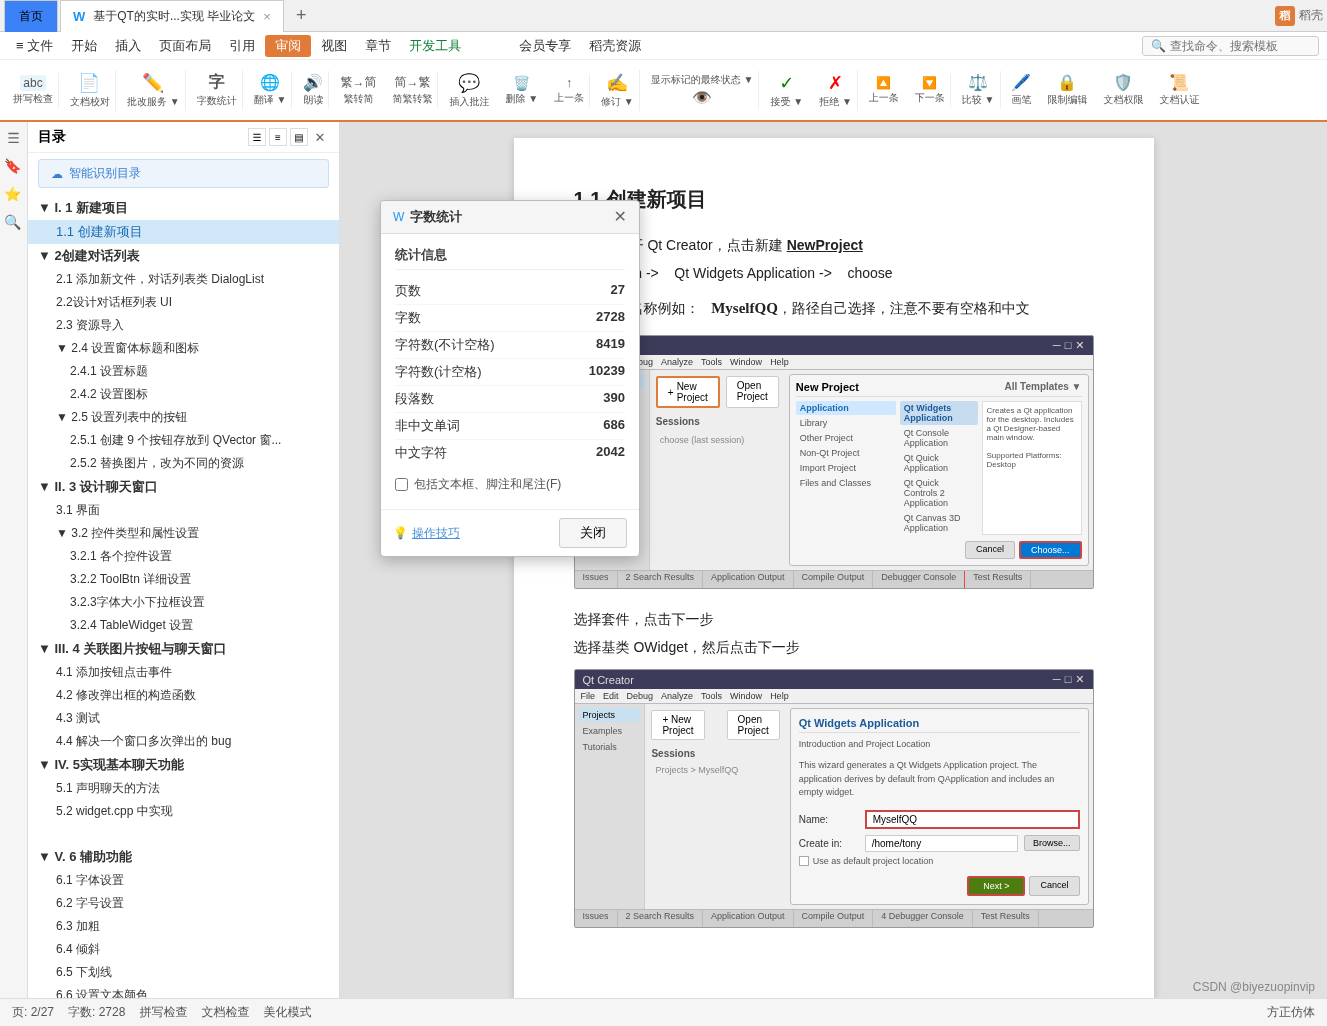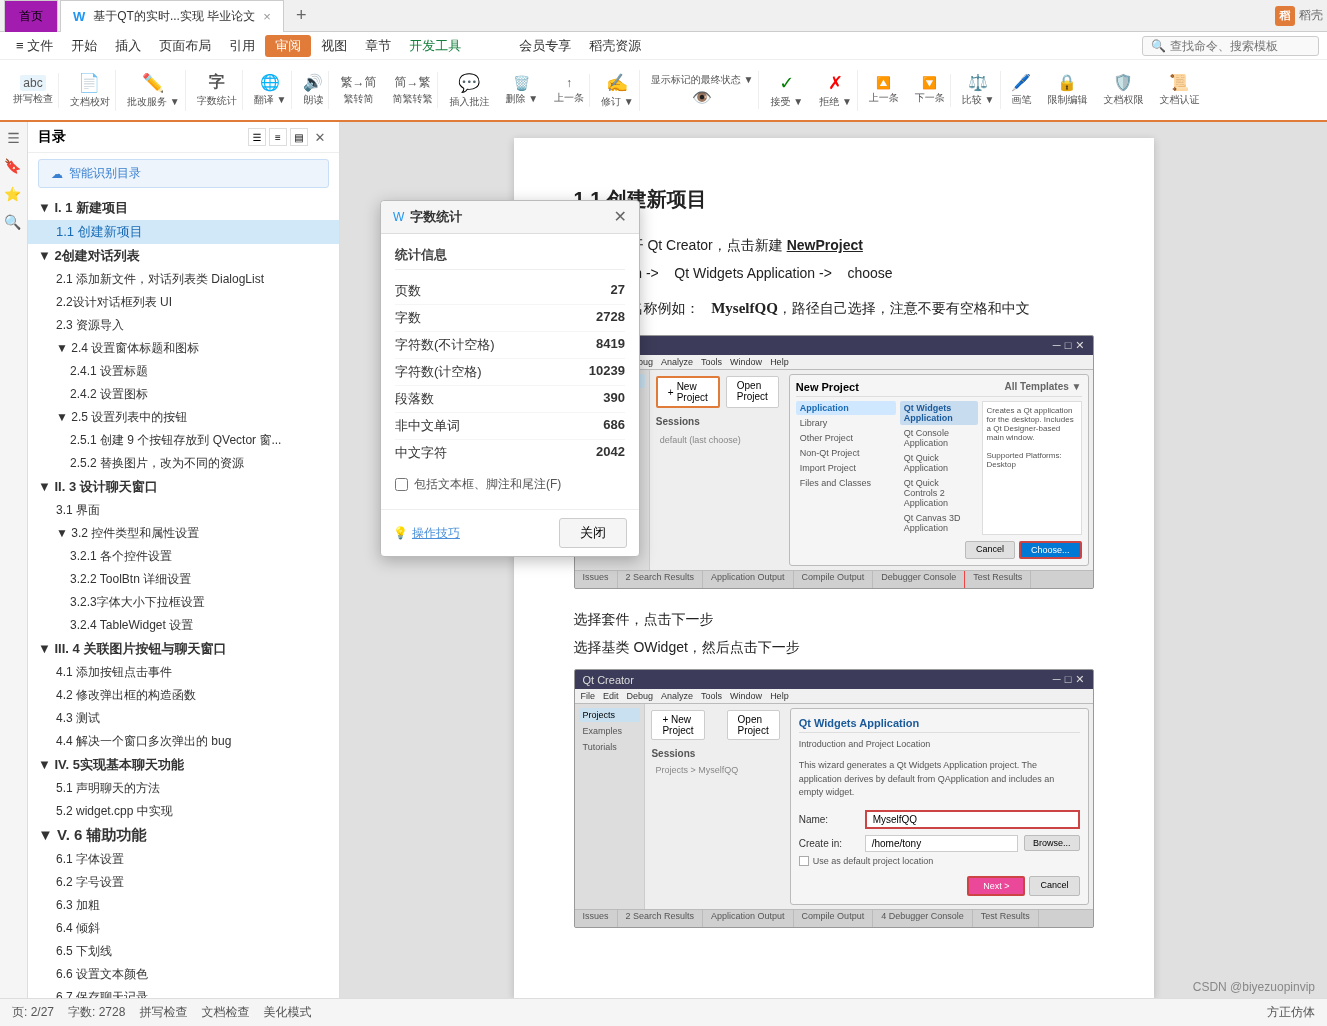--- a/index.html
+++ b/index.html
@@ -2,21 +2,21 @@
 <html><head>
   <meta charset="utf-8">
   <style>
     * { margin: 0; padding: 0; box-sizing: border-box; }
     body { font-family: 'Microsoft YaHei', Arial, sans-serif; background: #f0f0f0; width: 1327px; height: 1026px; overflow: hidden; font-size: 13px; }
   </style>
 </head>
 <body>
 
 <div style="display:flex; align-items:center; background:#f0f0f0; height:32px; border-bottom:1px solid #ccc; padding:0 4px; gap:2px;">
-  <div style="padding:4px 14px; background:#a21caf; border:1px solid #ccc; border-bottom:none; font-size:12px; cursor:pointer; height:32px; display:flex;align-items:center;">
+  <div style="padding:4px 14px; background:#3b82f6; border:1px solid #ccc; border-bottom:none; font-size:12px; cursor:pointer; height:32px; display:flex;align-items:center;">
     <span>首页</span>
   </div>
   <div style="padding:4px 12px; background:#fff; border:1px solid #ccc; border-bottom:none; font-size:12px; cursor:pointer; height:32px; display:flex;align-items:center; gap:8px; color:#e07b39;">
     <span style="color:#2196F3; font-weight:bold; font-size:13px;">W</span>
     <span style="color:#333;">基于QT的实时...实现 毕业论文</span>
     <span style="color:#999; font-size:13px; cursor:pointer;">×</span>
   </div>
   <div style="padding:4px 10px; font-size:18px; cursor:pointer; color:#666;">
     <span>+</span>
   </div>
@@ -184,21 +184,21 @@
       <div style="padding:3px 10px 3px 42px;cursor:pointer;font-size:12px;color:#333;">3.2.3字体大小下拉框设置</div>
       <div style="padding:3px 10px 3px 42px;cursor:pointer;font-size:12px;color:#333;">3.2.4 TableWidget 设置</div>
       <div style="padding:3px 10px 3px 10px;cursor:pointer;font-size:13px;color:#333;font-weight:bold;">▼ III.  4 关联图片按钮与聊天窗口</div>
       <div style="padding:3px 10px 3px 28px;cursor:pointer;font-size:12px;color:#333;">4.1 添加按钮点击事件</div>
       <div style="padding:3px 10px 3px 28px;cursor:pointer;font-size:12px;color:#333;">4.2 修改弹出框的构造函数</div>
       <div style="padding:3px 10px 3px 28px;cursor:pointer;font-size:12px;color:#333;">4.3 测试</div>
       <div style="padding:3px 10px 3px 28px;cursor:pointer;font-size:12px;color:#333;">4.4 解决一个窗口多次弹出的 bug</div>
       <div style="padding:3px 10px 3px 10px;cursor:pointer;font-size:13px;color:#333;font-weight:bold;">▼ IV.  5实现基本聊天功能</div>
       <div style="padding:3px 10px 3px 28px;cursor:pointer;font-size:12px;color:#333;">5.1 声明聊天的方法</div>
       <div style="padding:3px 10px 3px 28px;cursor:pointer;font-size:12px;color:#333;">5.2 widget.cpp 中实现</div>
-      <div style="padding:3px 10px 3px 10px;cursor:pointer;font-size:15px;color:#333;font-weight:bold;">▼ V.  6 辅助功能</div>
+      <div style="padding:3px 10px 3px 10px;cursor:pointer;font-size:13px;color:#333;font-weight:bold;margin-top:22px;">▼ V.  6 辅助功能</div>
       <div style="padding:3px 10px 3px 28px;cursor:pointer;font-size:12px;color:#333;">6.1 字体设置</div>
       <div style="padding:3px 10px 3px 28px;cursor:pointer;font-size:12px;color:#333;">6.2 字号设置</div>
       <div style="padding:3px 10px 3px 28px;cursor:pointer;font-size:12px;color:#333;">6.3 加粗</div>
       <div style="padding:3px 10px 3px 28px;cursor:pointer;font-size:12px;color:#333;">6.4 倾斜</div>
       <div style="padding:3px 10px 3px 28px;cursor:pointer;font-size:12px;color:#333;">6.5 下划线</div>
       <div style="padding:3px 10px 3px 28px;cursor:pointer;font-size:12px;color:#333;">6.6 设置文本颜色</div>
       <div style="padding:3px 10px 3px 28px;cursor:pointer;font-size:12px;color:#333;">6.7 保存聊天记录</div>
       <div style="padding:3px 10px 3px 28px;cursor:pointer;font-size:12px;color:#333;">6.8 清空聊天记录</div>
     </div>
   </div>
@@ -247,21 +247,21 @@
 
           <div style="flex:1;padding:6px;display:flex;flex-direction:column;gap:4px;">
             <div style="display:flex;gap:6px;margin-bottom:4px;">
               <div style="border:2px solid #e07b39;padding:3px 10px;font-size:10px;border-radius:2px;cursor:pointer;background:#fff;display:flex;align-items:center;gap:3px;">
                 <span>+</span>
                   <span>New Project</span>
               </div>
               <div style="border:1px solid #ccc;padding:3px 10px;font-size:10px;border-radius:2px;cursor:pointer;background:#fff;">Open Project</div>
             </div>
             <div style="font-size:10px;color:#555;font-weight:bold;margin-bottom:2px;">Sessions</div>
-            <div style="font-size:9px;color:#888;padding:2px 4px;">default (last choose)</div>
+            <div style="font-size:9px;color:#888;padding:2px 4px;">choose (last session)</div>
           </div>
 
           <div style="width:320px;background:#f5f5f5;border:1px solid #bbb;margin:4px;border-radius:3px;padding:6px;">
             <div style="font-size:11px;font-weight:bold;margin-bottom:4px;border-bottom:1px solid #ddd;padding-bottom:3px;display:flex;justify-content:space-between;">
               <span>New Project</span>
               <span style="font-size:10px;color:#666;">All Templates ▼</span>
             </div>
             <div style="display:flex;gap:4px;min-height:120px;">
 
               <div style="width:100px;font-size:9px;display:flex;flex-direction:column;gap:1px;">
@@ -353,21 +353,21 @@
             <div style="display:flex;align-items:center;gap:6px;margin-bottom:4px;">
               <span style="font-size:10px;color:#333;width:60px;">Create in:</span>
               <div style="flex:1;border:1px solid #ccc;padding:2px 6px;font-size:10px;background:#fff;">/home/tony</div>
               <div style="padding:2px 8px;background:#e0e0e0;border:1px solid #bbb;border-radius:2px;font-size:9px;cursor:pointer;">Browse...</div>
             </div>
             <div style="display:flex;align-items:center;gap:4px;margin-bottom:10px;">
               <div style="width:10px;height:10px;border:1px solid #aaa;background:#fff;"></div>
               <span style="font-size:9px;color:#555;">Use as default project location</span>
             </div>
             <div style="display:flex;justify-content:flex-end;gap:4px;">
-              <div style="padding:3px 14px;background:#ec4899;color:#fff;border:1px solid #005a9e;border-radius:2px;font-size:9px;cursor:pointer;border:2px solid #cc4444;">Next &gt;</div>
+              <div style="padding:3px 14px;background:#4d7c0f;color:#fff;border:1px solid #005a9e;border-radius:2px;font-size:9px;cursor:pointer;border:2px solid #cc4444;">Next &gt;</div>
               <div style="padding:3px 10px;background:#e0e0e0;border:1px solid #bbb;border-radius:2px;font-size:9px;cursor:pointer;">Cancel</div>
             </div>
           </div>
         </div>
         <div style="display:flex;background:#d0d0d0;border-top:1px solid #bbb;height:18px;">
           <div style="padding:1px 8px;font-size:9px;cursor:pointer;border-right:1px solid #bbb;color:#555;">Issues</div>
           <div style="padding:1px 8px;font-size:9px;cursor:pointer;border-right:1px solid #bbb;color:#555;">2 Search Results</div>
           <div style="padding:1px 8px;font-size:9px;cursor:pointer;border-right:1px solid #bbb;color:#555;">Application Output</div>
           <div style="padding:1px 8px;font-size:9px;cursor:pointer;border-right:1px solid #bbb;color:#555;">Compile Output</div>
           <div style="padding:1px 8px;font-size:9px;cursor:pointer;border-right:1px solid #bbb;color:#555;">4 Debugger Console</div>

